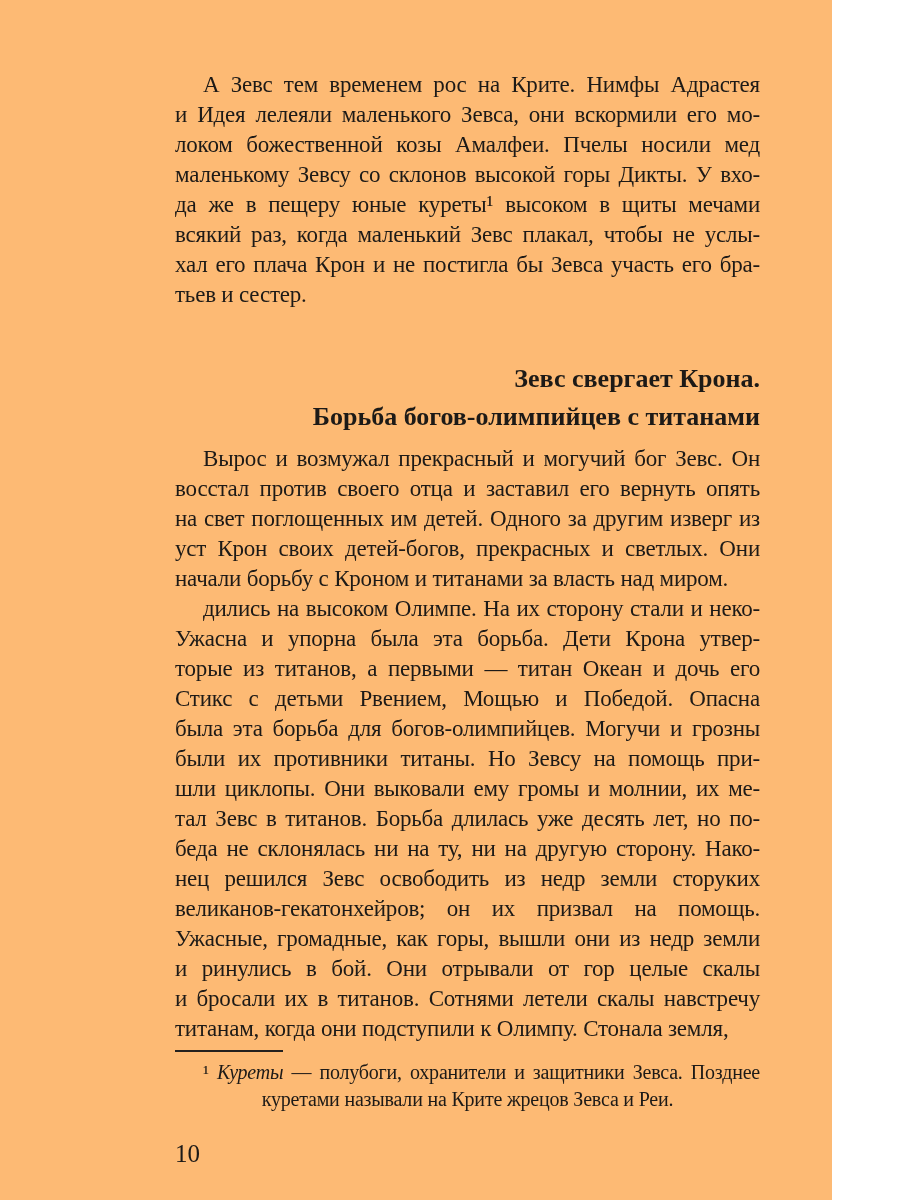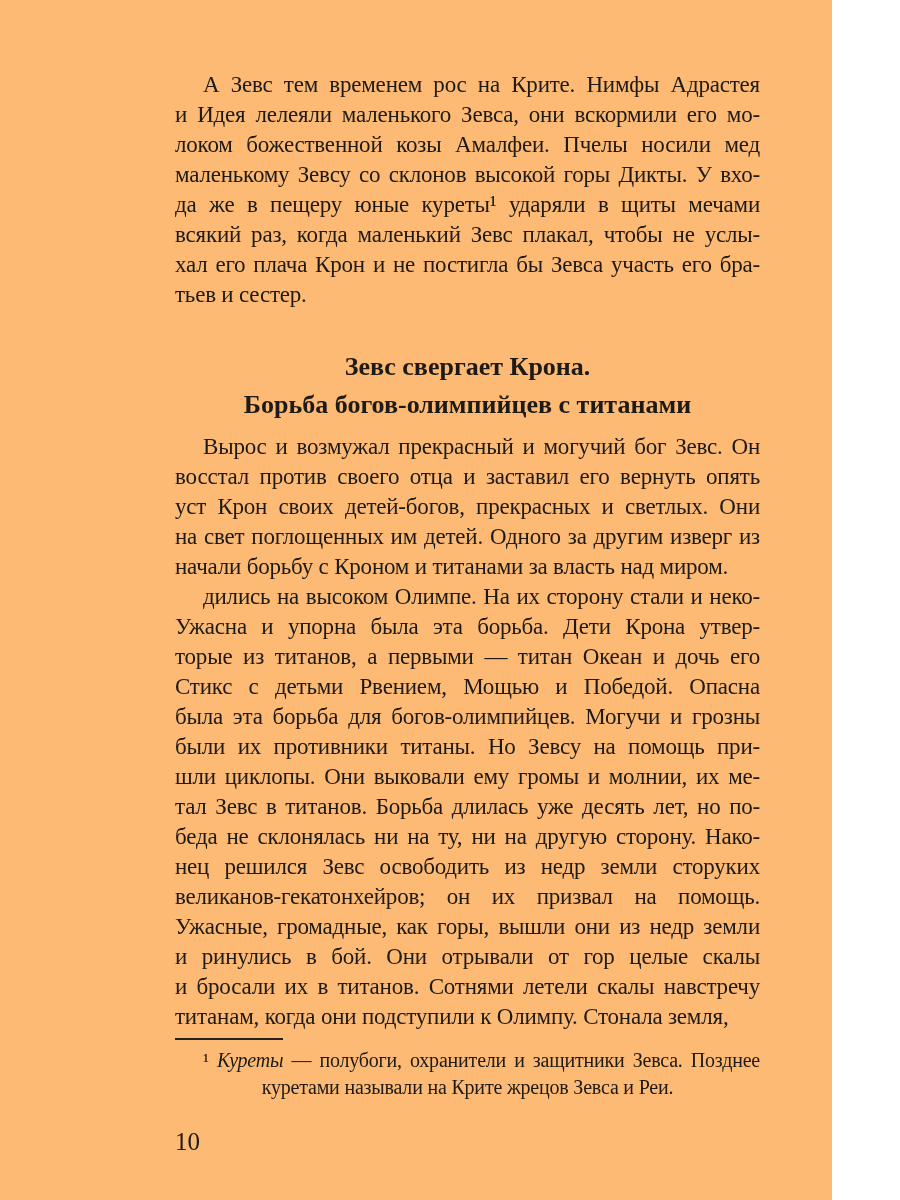--- a/index.html
+++ b/index.html
@@ -31,26 +31,26 @@
     text-align-last: justify;
     white-space: normal;
   }
   .tline:first-child {
     padding-left: 28px;
   }
   .tline-last {
     text-align-last: left;
   }
   .section-heading {
-    margin-top: 38px;
+    margin-top: 50px;
     margin-bottom: 8px;
     font-size: 26px;
     font-weight: bold;
     line-height: 38px;
-    text-align: center;
+    text-align: right;
     letter-spacing: 0;
   }
   .footnote {
     margin-top: 6px;
     font-size: 20px;
     line-height: 27px;
     letter-spacing: -0.2px;
   }
   .footnote-rule {
     width: 108px;
@@ -78,36 +78,36 @@
 <body>
 
 <div class="sheet">
   <div class="text-block">
 
     <div class="para">
         <div class="tline">А Зевс тем временем рос на Крите. Нимфы Адрастея</div>
         <div class="tline">и Идея лелеяли маленького Зевса, они вскормили его мо-</div>
         <div class="tline">локом божественной козы Амалфеи. Пчелы носили мед</div>
         <div class="tline">маленькому Зевсу со склонов высокой горы Дикты. У вхо-</div>
-        <div class="tline">да же в пещеру юные куреты¹ ударяли в щиты мечами</div>
+        <div class="tline">да же в пещеру юные куреты¹ высоком в щиты мечами</div>
         <div class="tline">всякий раз, когда маленький Зевс плакал, чтобы не услы-</div>
         <div class="tline">хал его плача Крон и не постигла бы Зевса участь его бра-</div>
         <div class="tline tline-last">тьев и сестер.</div>
       </div>
 
     <div class="section-heading">
       <div>Зевс свергает Крона.</div>
       <div>Борьба богов-олимпийцев с титанами</div>
     </div>
 
     <div class="para">
         <div class="tline">Вырос и возмужал прекрасный и могучий бог Зевс. Он</div>
         <div class="tline">восстал против своего отца и заставил его вернуть опять</div>
+        <div class="tline">на свет поглощенных им детей. Одного за другим изверг из</div>
         <div class="tline">уст Крон своих детей-богов, прекрасных и светлых. Они</div>
-        <div class="tline">на свет поглощенных им детей. Одного за другим изверг из</div>
         <div class="tline tline-last">начали борьбу с Кроном и титанами за власть над миром.</div>
       </div>
 
     <div class="para">
         <div class="tline">дились на высоком Олимпе. На их сторону стали и неко-</div>
         <div class="tline">Ужасна и упорна была эта борьба. Дети Крона утвер-</div>
         <div class="tline">торые из титанов, а первыми — титан Океан и дочь его</div>
         <div class="tline">Стикс с детьми Рвением, Мощью и Победой. Опасна</div>
         <div class="tline">была эта борьба для богов-олимпийцев. Могучи и грозны</div>
         <div class="tline">были их противники титаны. Но Зевсу на помощь при-</div>

